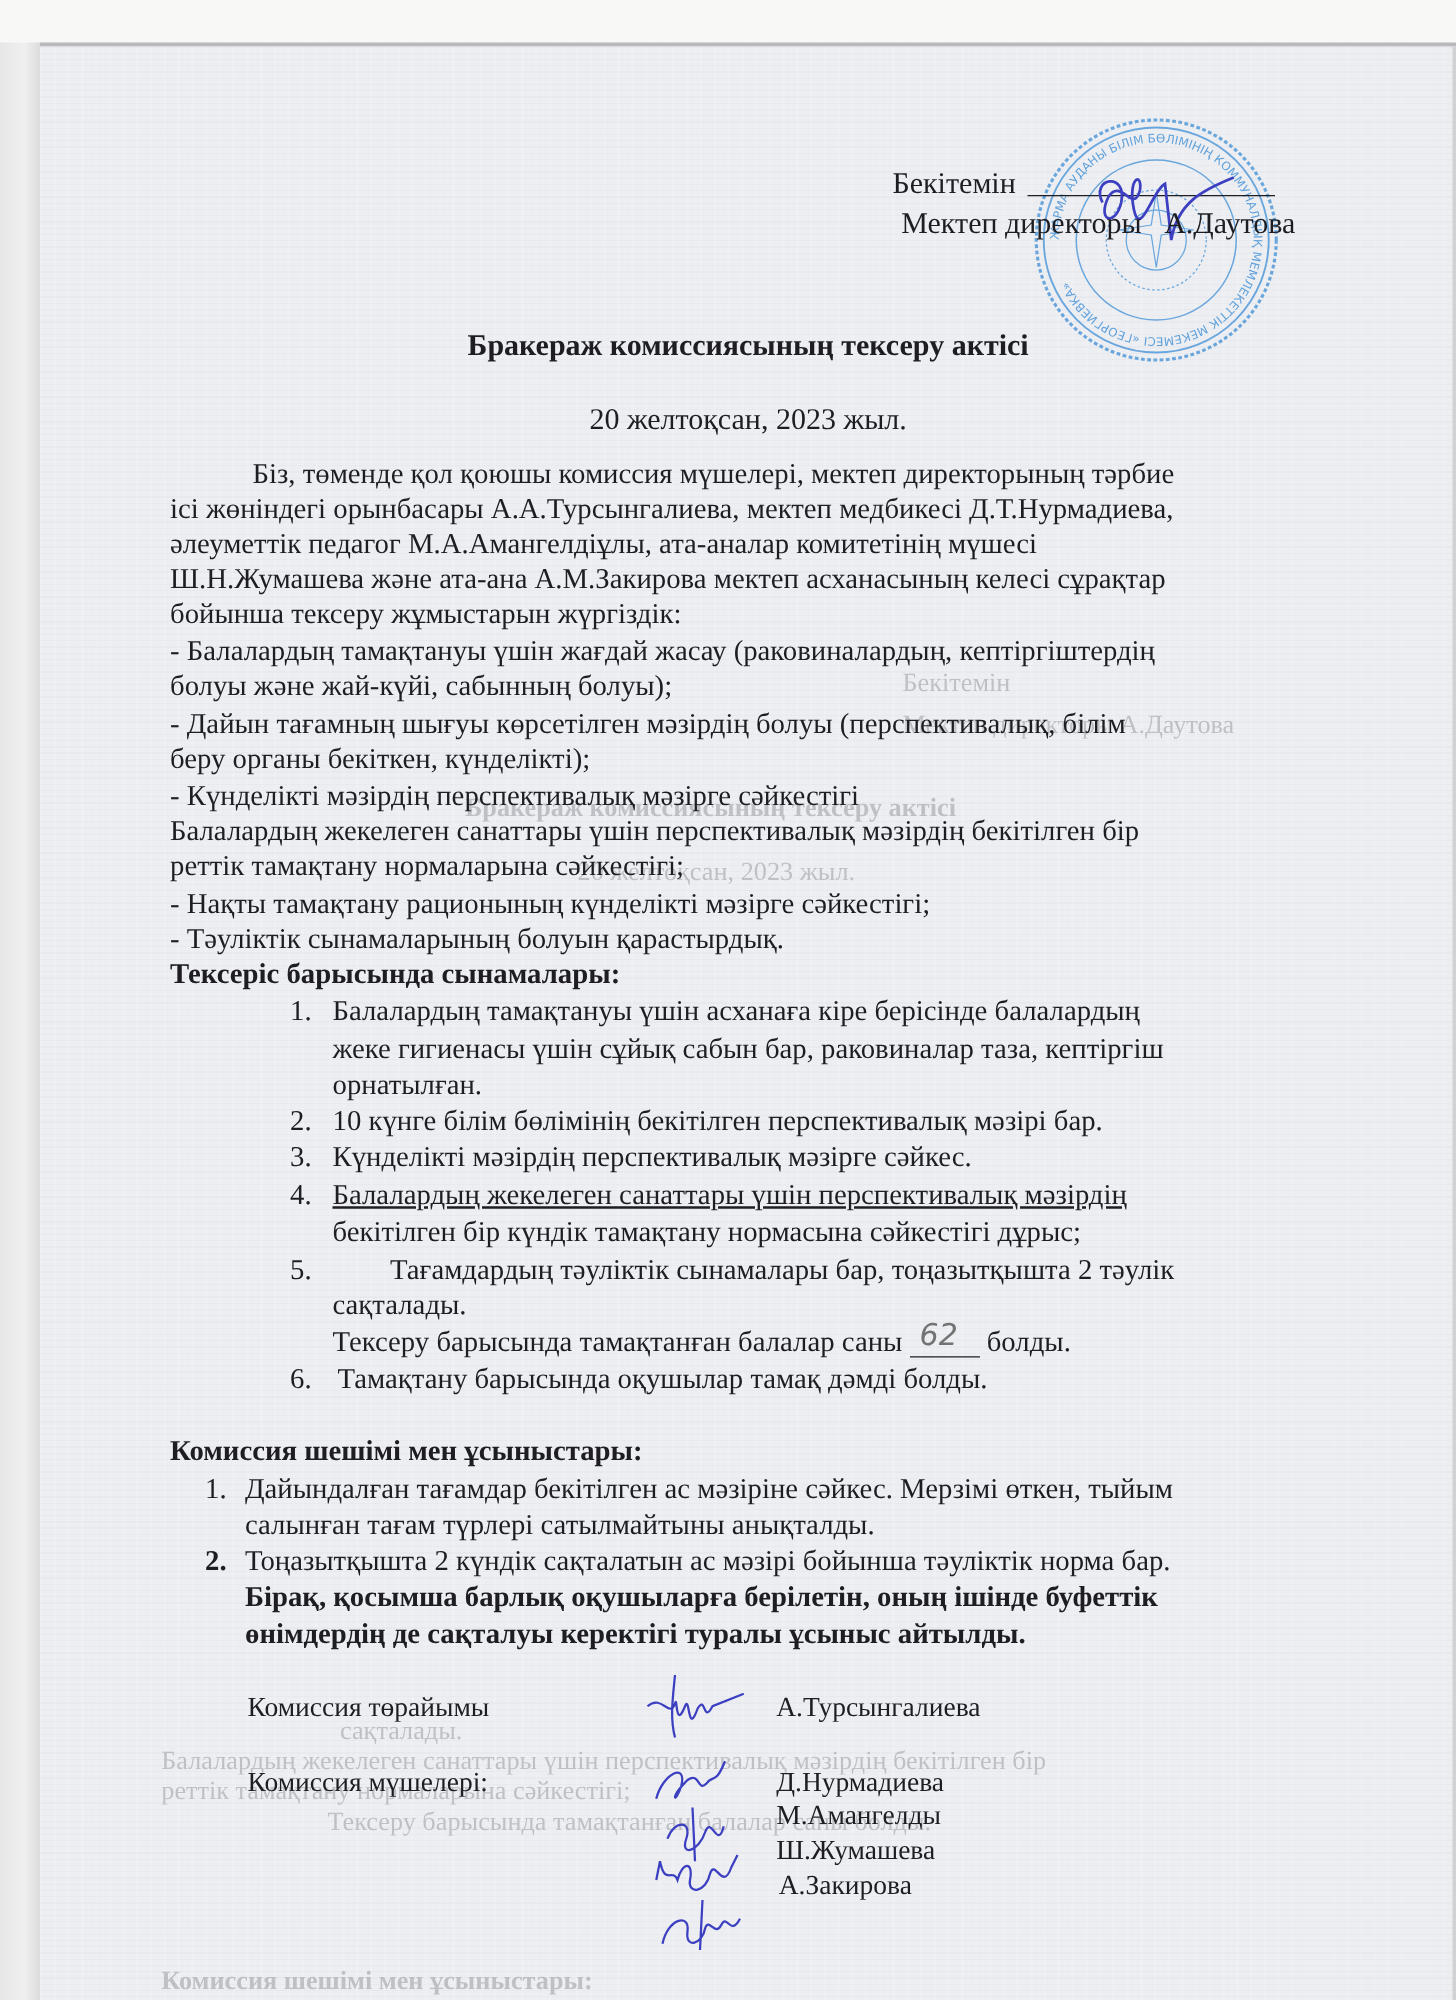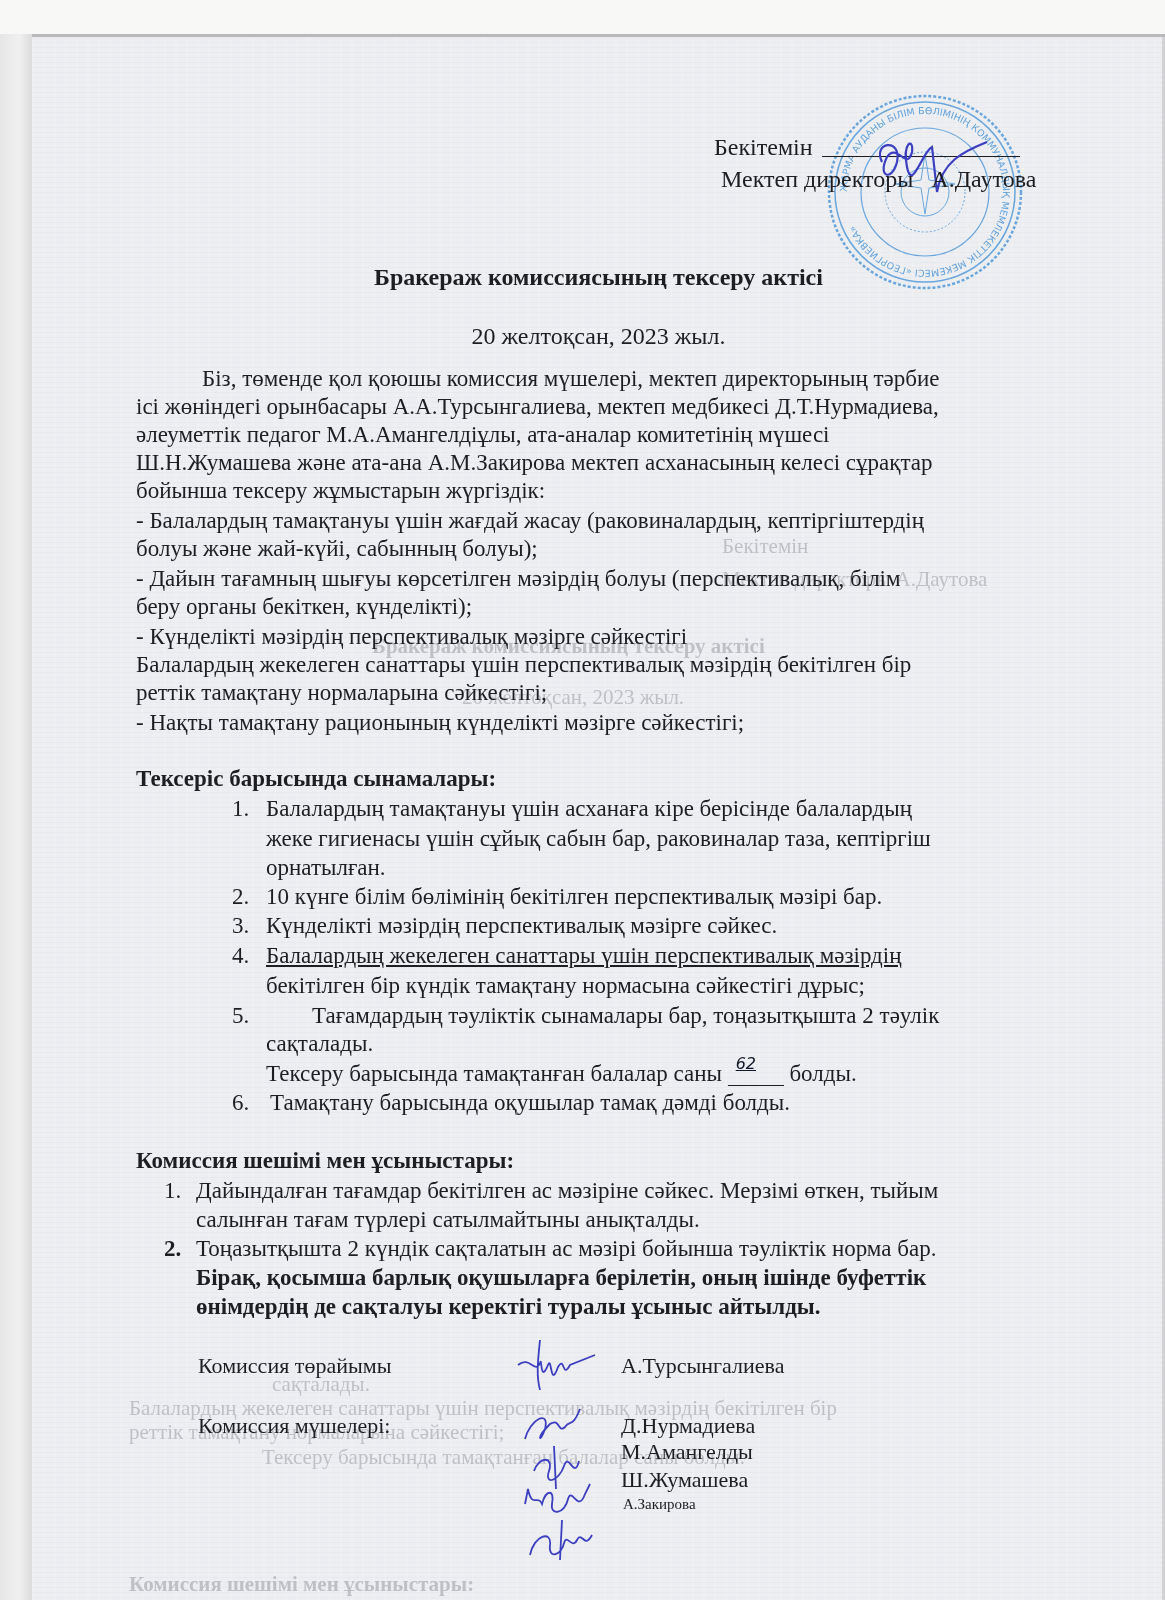--- a/index.html
+++ b/index.html
@@ -21,21 +21,21 @@
     background-image:
       repeating-linear-gradient(0deg, rgba(120,120,130,0.10) 0 1px, transparent 1px 5px),
       repeating-linear-gradient(90deg, rgba(255,255,255,0.25) 0 2px, transparent 2px 11px);
   }
   .ghost { position:absolute; color:#9b9ca2; opacity:0.55; font-size:21px; white-space:nowrap; }
   .t { position:absolute; white-space:nowrap; font-size:23px; line-height:1; }
   .b { font-weight:bold; }
   .stamp { position:absolute; left:793px; top:55px; width:200px; height:200px; }
   .sig { position:absolute; }
   .blank { display:inline-block; border-bottom:1.5px solid #1d1d22; position:relative; }
-  .handnum { position:absolute; left:8px; top:-6px; color:#0f172a; font-style:italic; font-family:"DejaVu Sans", sans-serif; font-size:16px;text-decoration:underline; }
+  .handnum { position:absolute; left:8px; top:-6px; color:#737373; font-style:italic; font-family:"DejaVu Sans", sans-serif; font-size:24px; }
 </style>
 </head>
 <body>
 
 <div class="scan-top"></div>
 <div class="scan-left"></div>
 
 <div class="page">
   <div class="noise"></div>
 
@@ -86,20 +86,21 @@
   <div class="t" style="left:104px;top:442px;">бойынша тексеру жұмыстарын жүргіздік:</div>
 
   <div class="t" style="left:104px;top:472px;">- Балалардың тамақтануы үшін жағдай жасау (раковиналардың, кептіргіштердің</div>
   <div class="t" style="left:104px;top:500px;">болуы және жай-күйі, сабынның болуы);</div>
   <div class="t" style="left:104px;top:530px;">- Дайын тағамның шығуы көрсетілген мәзірдің болуы (перспективалық, білім</div>
   <div class="t" style="left:104px;top:558px;">беру органы бекіткен, күнделікті);</div>
   <div class="t" style="left:104px;top:588px;">-   Күнделікті мәзірдің перспективалық мәзірге сәйкестігі</div>
   <div class="t" style="left:104px;top:616px;">Балалардың  жекелеген  санаттары  үшін  перспективалық  мәзірдің  бекітілген  бір</div>
   <div class="t" style="left:104px;top:644px;">реттік тамақтану нормаларына сәйкестігі;</div>
   <div class="t" style="left:104px;top:674px;font-family:Liberation Serif, serif;">-  Нақты тамақтану рационының күнделікті мәзірге сәйкестігі;</div>
+  <div class="t" style="left:104px;top:702px;">-  Тәуліктік сынамаларының болуын қарастырдық.</div>
 
   <div class="t b" style="left:104px;top:730px;">Тексеріс барысында сынамалары:</div>
 
   <div>
     <div class="t" style="left:200px;top:760px;">1.</div>
     <div class="t" style="left:234px;top:760px;">Балалардың  тамақтануы  үшін  асханаға  кіре  берісінде  балалардың</div>
     <div class="t" style="left:234px;top:790px;">жеке гигиенасы үшін сұйық сабын бар, раковиналар таза, кептіргіш</div>
     <div class="t" style="left:234px;top:819px;">орнатылған.</div>
   </div>
   <div>
@@ -159,14 +160,14 @@
   <svg class="sig" style="left:488px;top:1437px;width:80px;height:50px;" viewBox="0 0 80 50">
     <path d="M5 30 L8 15 C12 35 18 20 22 30 C26 15 35 15 32 30 C30 42 45 40 48 25 C52 12 58 40 65 20 L70 10" fill="none" stroke="#3b3fc0" stroke-width="1.8"></path>
   </svg>
   <svg class="sig" style="left:490px;top:1478px;width:80px;height:50px;" viewBox="0 0 80 50">
     <path d="M8 40 C12 20 30 15 28 30 C26 45 40 40 42 28 C45 18 50 35 55 25 C60 15 62 35 70 20 M40 5 L38 45" fill="none" stroke="#3b3fc0" stroke-width="1.8"></path>
   </svg>
 
   <div class="t" style="left:589px;top:1378px;font-size:22px;">Д.Нурмадиева</div>
   <div class="t" style="left:589px;top:1404px;font-size:22px;">М.Амангелды</div>
   <div class="t" style="left:589px;top:1432px;font-size:22px;">Ш.Жумашева</div>
-  <div class="t" style="left:591px;top:1460px;font-size:15px;text-align:center;">А.Закирова</div>
+  <div class="t" style="left:591px;top:1460px;font-size:22px;text-align:center;">А.Закирова</div>
 </div>
 
 </body></html>

